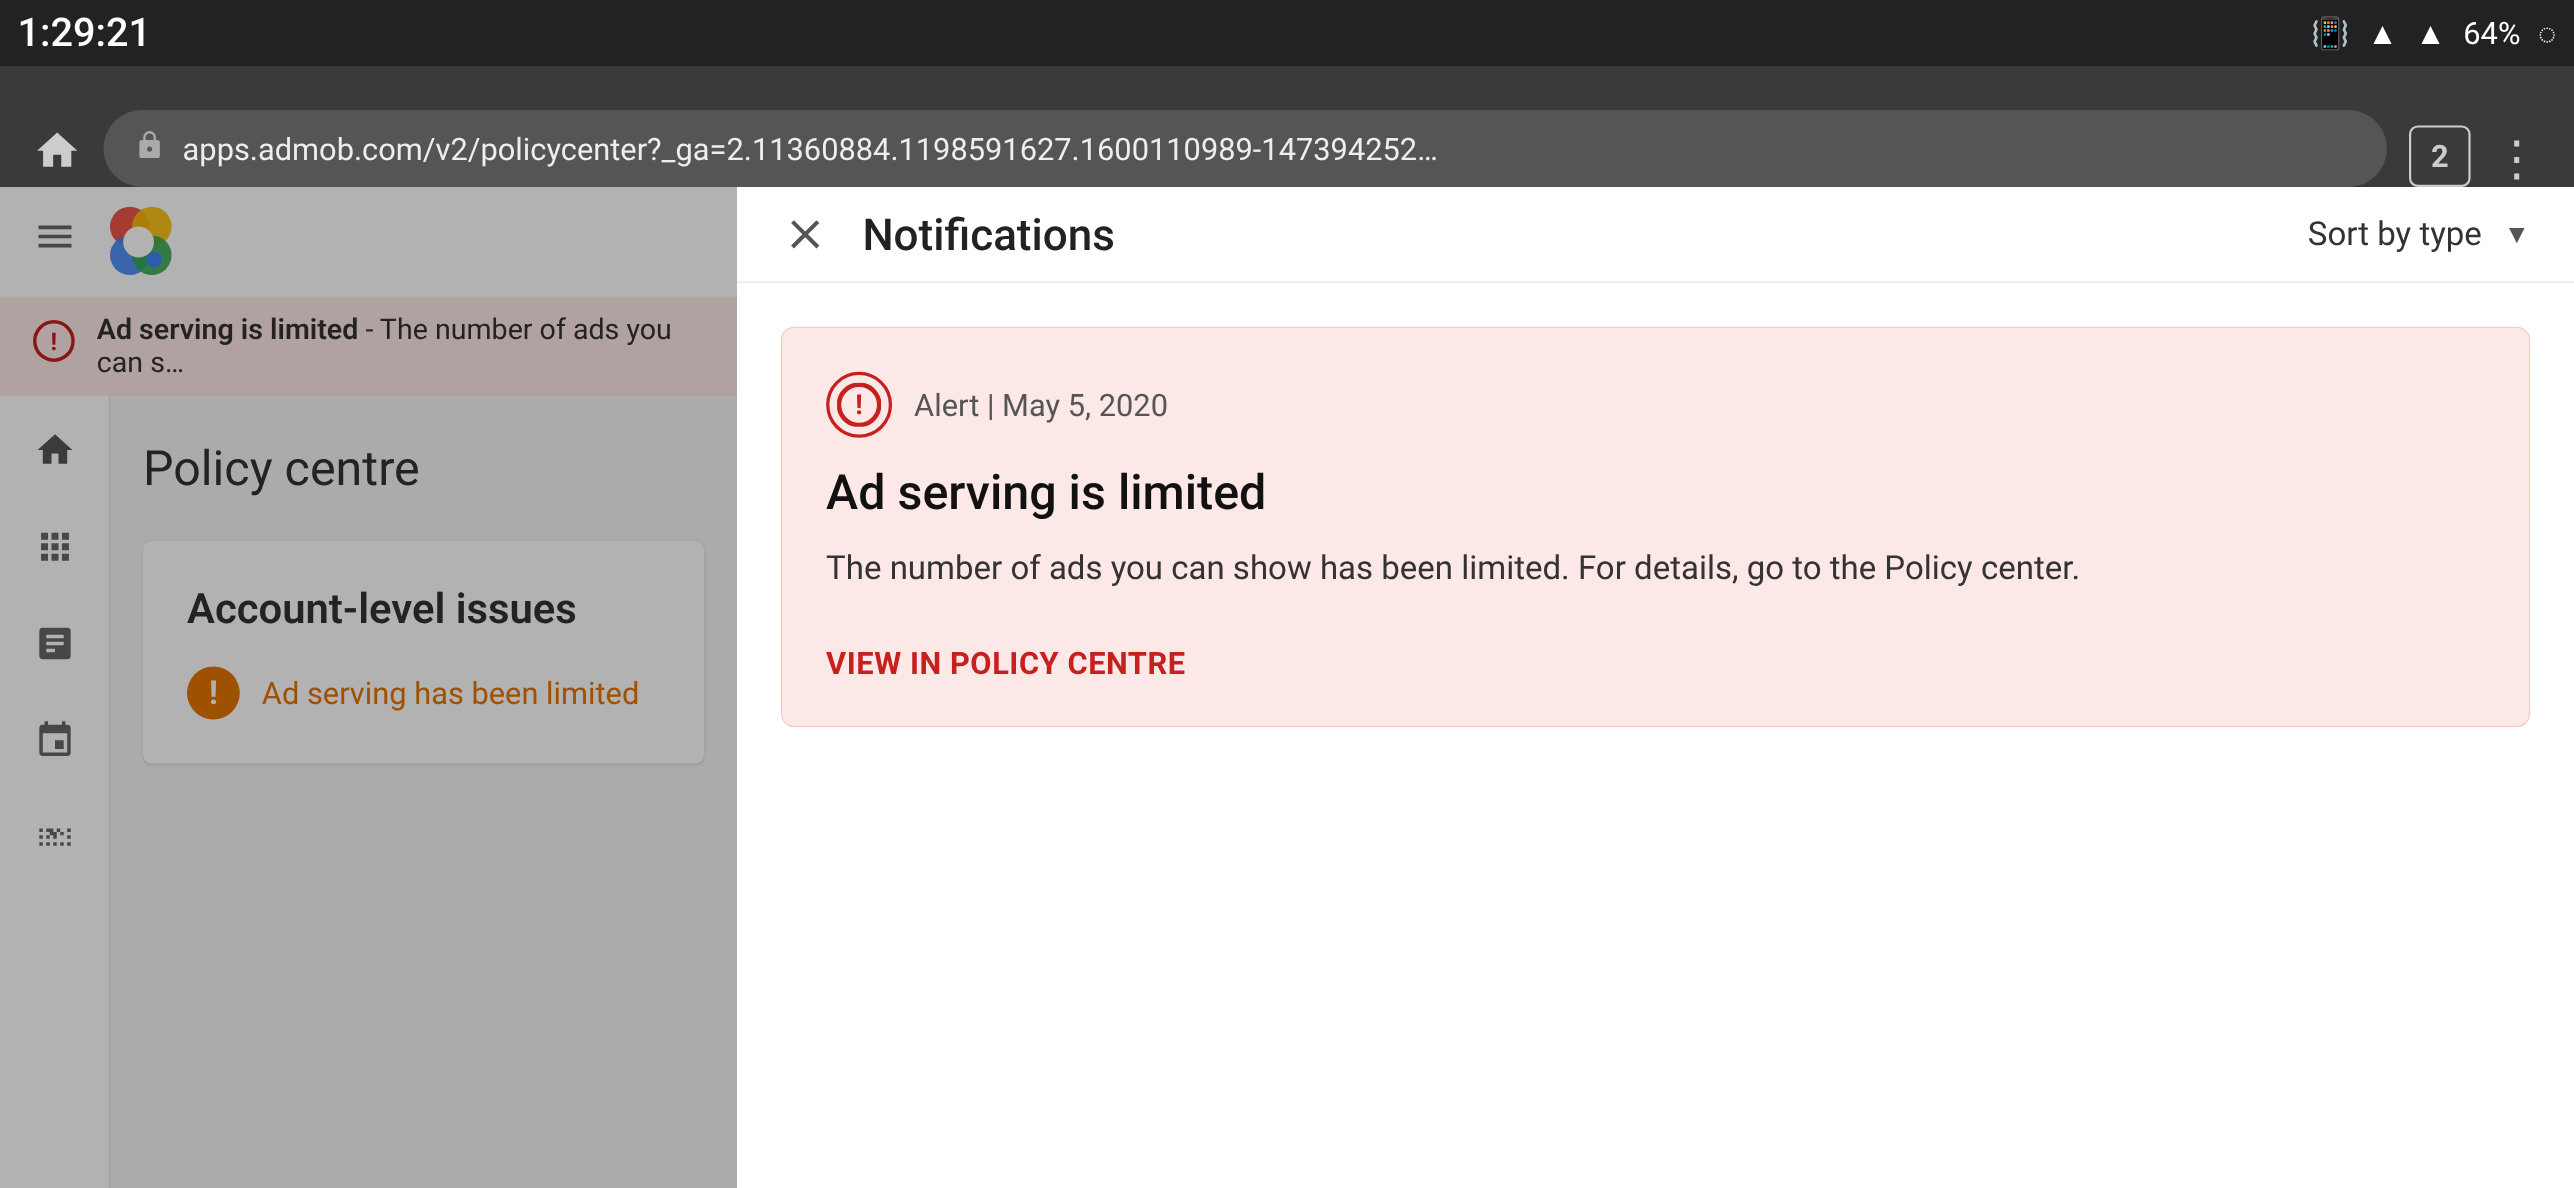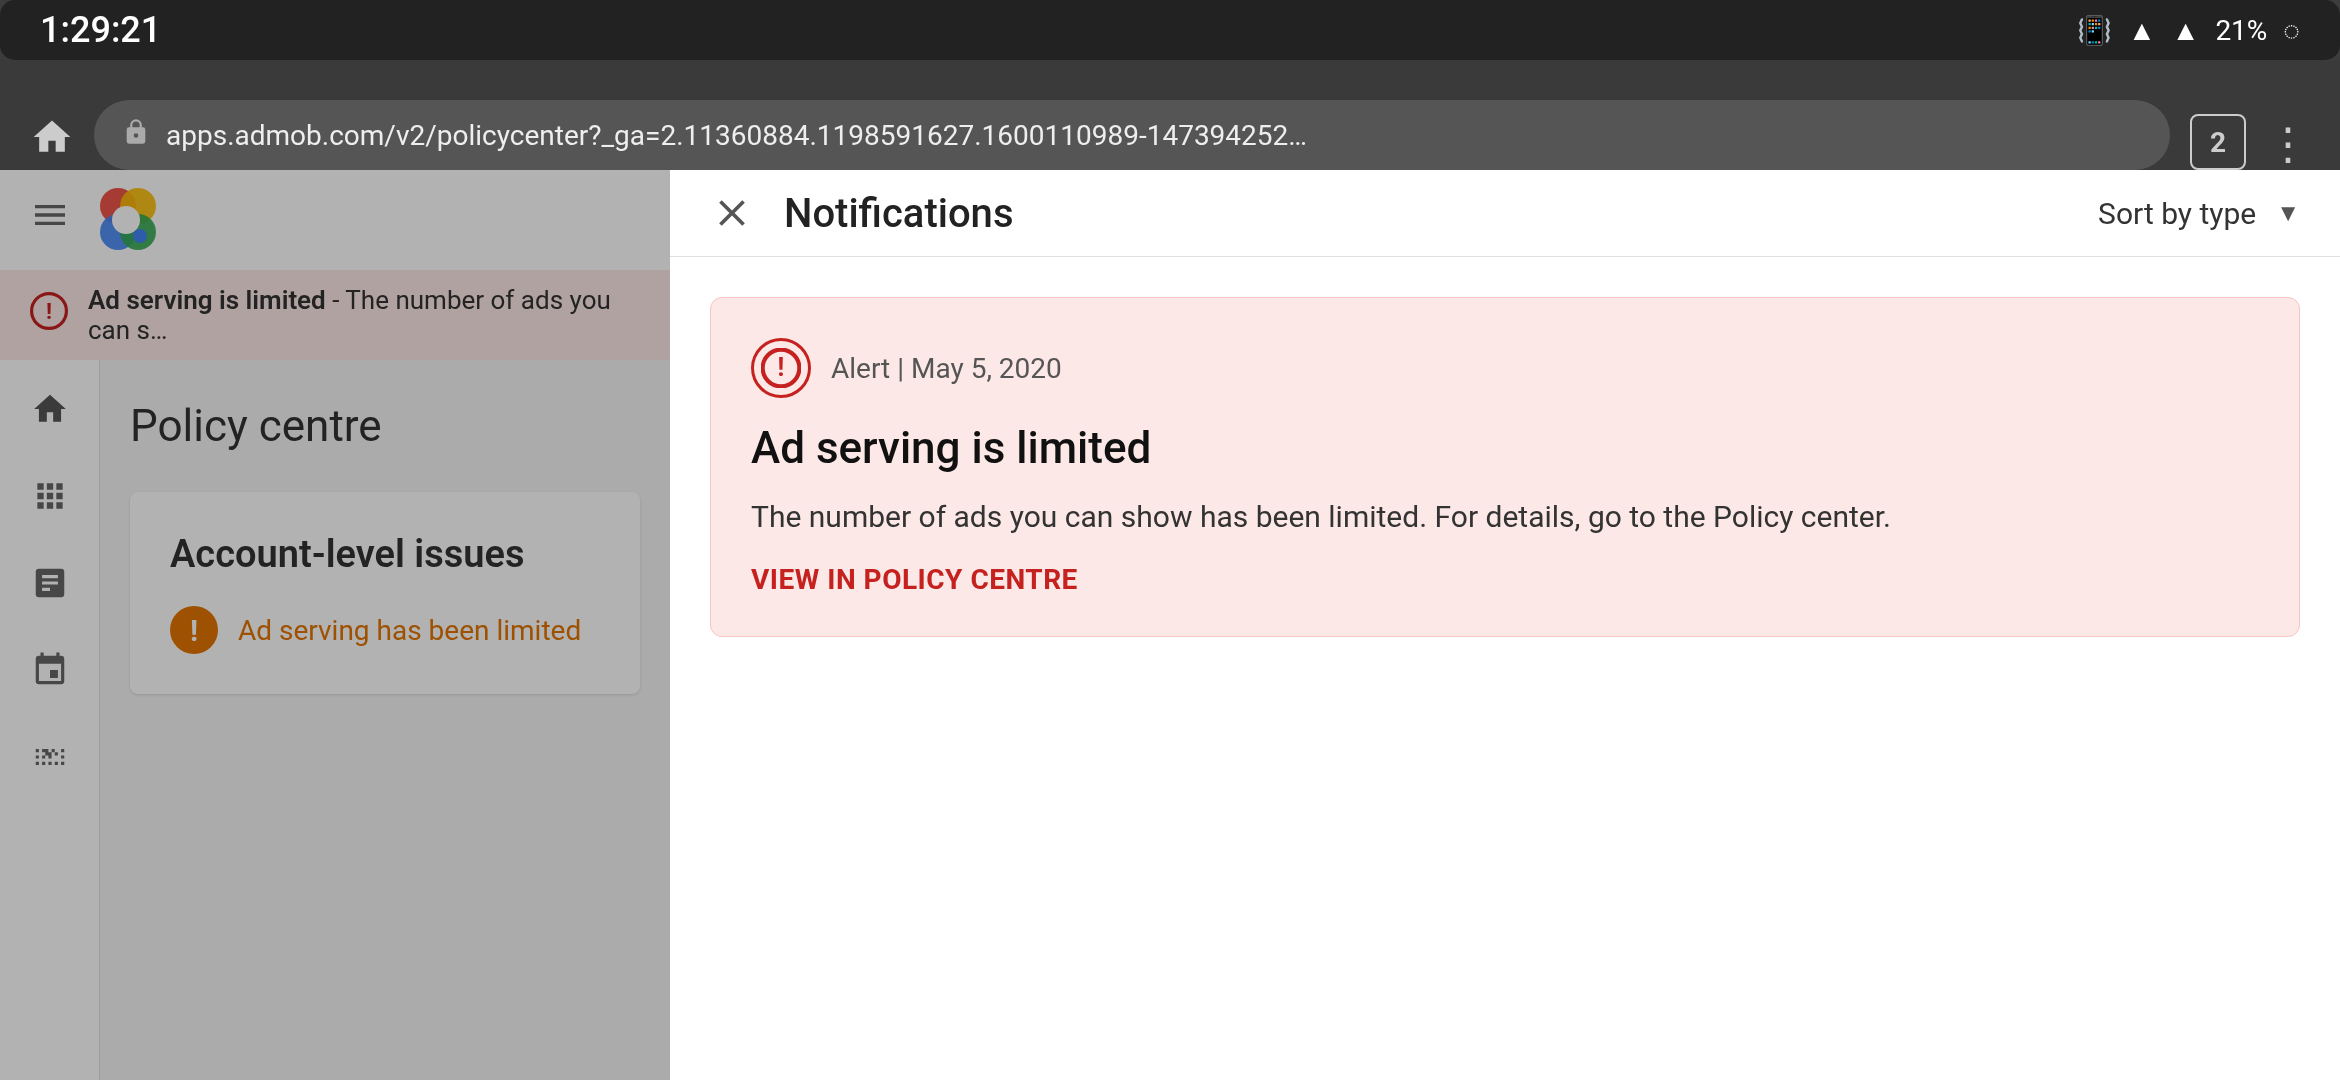--- a/index.html
+++ b/index.html
@@ -12,23 +12,22 @@
     }
 
     
     .status-bar {
       width: 100%;
       height: 60px;
       background: #222;
       display: flex;
       align-items: center;
       justify-content: space-between;
-      padding: 0 40px;
+      padding: 0 16px;
       color: white;
-      border-radius: 15px;
     }
     .status-time {
       font-size: 36px;
       font-weight: 500;
       color: white;
     }
     .status-icons {
       display: flex;
       align-items: center;
       gap: 16px;
@@ -347,21 +346,21 @@
     .notif-card-title {
       font-size: 44px;
       font-weight: 500;
       color: #111;
       margin-bottom: 20px;
     }
     .notif-card-body {
       font-size: 30px;
       color: #333;
       line-height: 1.5;
-      margin-bottom: 24px;
+      margin-bottom: 48px;
     }
     .view-policy-link {
       color: #c5221f;
       font-size: 28px;
       font-weight: 700;
       letter-spacing: 0.5px;
       text-decoration: none;
       cursor: pointer;
     }
 
@@ -382,21 +381,21 @@
 
 <div class="status-bar">
   <span class="status-time">1:29:21</span>
   <div class="status-icons">
 
     <span class="status-icon">📳</span>
 
     <span class="status-icon">▲</span>
 
     <span class="status-icon">▲</span>
-    <span class="battery-text">21%</span>
+    <span class="battery-text">64%</span>
 
     <span class="status-icon">◌</span>
   </div>
 </div>
 
 <div class="browser-bar">
   <span class="browser-home-icon">
     <svg width="44" height="44" viewBox="0 0 24 24" fill="#ccc">
         <path d="M10 20v-6h4v6h5v-8h3L12 3 2 12h3v8z"></path>
       </svg>

